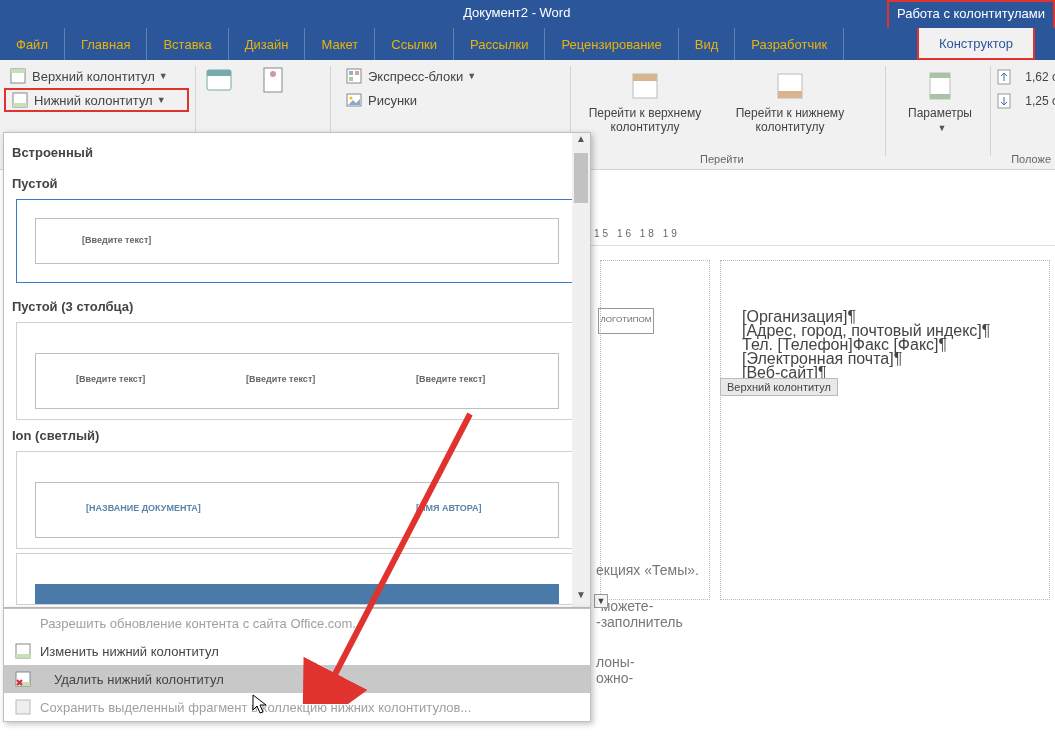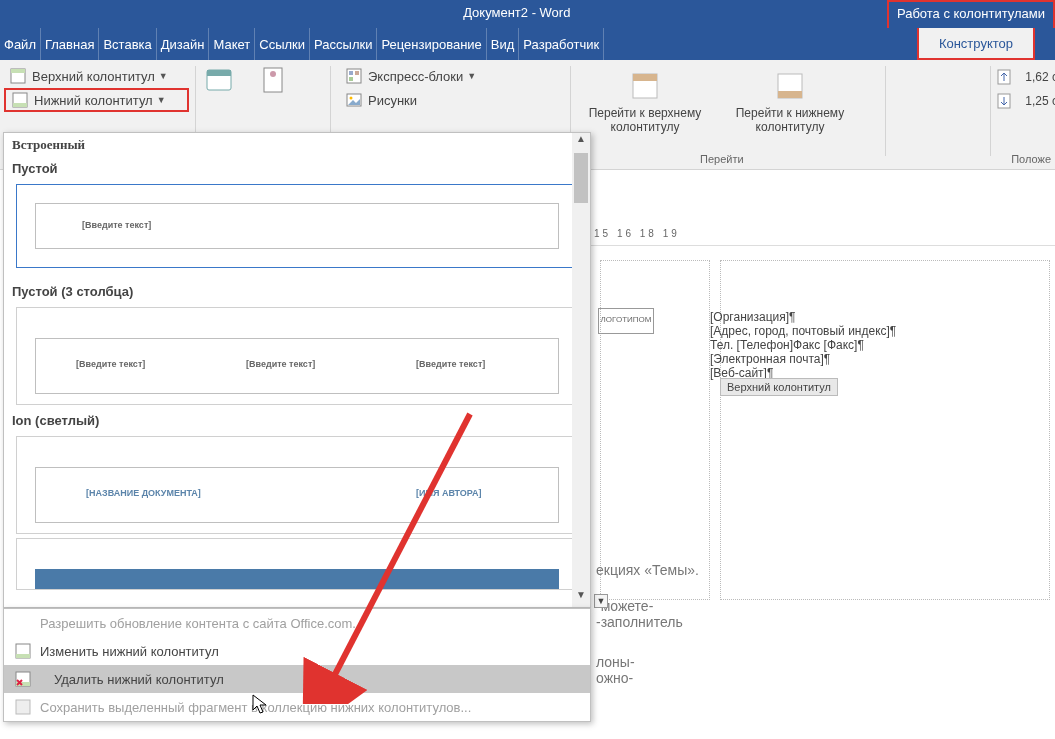--- a/index.html
+++ b/index.html
@@ -6,21 +6,21 @@
   body { width: 1055px; height: 739px; background: #fff; position: relative; overflow: hidden; font-size: 12px; color: #444; }
 
   
   .titlebar { height: 28px; background: #2b579a; color: #fff; position: relative; }
   .title-doc { position: absolute; left: 50%; transform: translateX(-60%); top: 5px; font-size: 13px; }
   .title-context-tab { position: absolute; right: 0; top: 0; height: 28px; padding: 0 8px;
                        color: #fff; border: 2px solid #e0332f; border-bottom: none; line-height: 24px; font-size: 13px; }
 
   
   .tabs { height: 32px; background: #2b579a; display: flex; align-items: stretch; }
-  .tab { color: #ffffff; padding: 0 4px; display: flex; align-items: center; cursor: pointer; border-right: 1px solid rgba(255,255,255,0.25); font-size: 13px; }
+  .tab { color: #eab308; padding: 0 16px; display: flex; align-items: center; cursor: pointer; border-right: 1px solid rgba(255,255,255,0.25); font-size: 13px; }
   .tab-active { position: absolute; right: 20px; top: 28px; height: 32px; background: #f1f1f1; color: #2b579a;
                padding: 0 20px; display: flex; align-items: center; border: 2px solid #e0332f; border-top: none; font-size: 13px; }
 
   
   .ribbon { height: 110px; background: #f1f1f1; border-bottom: 1px solid #d4d4d4; position: relative; }
   .group-sep { position: absolute; top: 6px; height: 90px; border-left: 1px solid #d4d4d4; }
   .ribbon-left-buttons { position: absolute; left: 4px; top: 4px; width: 185px; }
   .rbtn { display: flex; align-items: center; height: 24px; padding: 0 6px; cursor: pointer; font-size: 13px; }
   .rbtn-boxed { border: 2px solid #e0332f; }
   .mini-icon { width: 16px; height: 16px; margin-right: 6px; display: inline-block; }
@@ -33,21 +33,21 @@
   .btn-params { left: 900px; top: 10px; width: 80px; }
   .group-label { position: absolute; bottom: 4px; font-size: 11px; color: #666; }
 
   .pos-row { position: absolute; display: flex; align-items: center; height: 22px; font-size: 12px; }
   .pos-icon { width:16px; height:16px; margin-right:4px; }
   .pos-val { width:42px; text-align:right; }
 
   
   .gallery { position: absolute; left: 3px; top: 132px; width: 588px; height: 476px; background: #fff;
              border: 1px solid #c0c0c0; box-shadow: 2px 2px 6px rgba(0,0,0,0.25); }
-  .gallery-header { padding: 4px 8px; font-weight: bold; font-size: 13px; background: #fff; font-family: Liberation Serif, serif; }
+  .gallery-header { padding: 12px 8px; font-weight: bold; font-size: 13px; background: #fff; }
   .gallery-scroll { position: absolute; right: 0; top: 0; bottom: 0; width: 18px; background: #f0f0f0; }
   .scroll-thumb { position:absolute; left:2px; right:2px; top:20px; height:50px; background:#c2c2c2; }
   .scroll-btn { position:absolute; left:0; right:0; height:18px; text-align:center; color:#555; font-size:10px; }
   .gsec-title { padding: 4px 8px; font-weight: bold; font-size: 13px; }
   .g-thumb { margin: 4px 12px 12px; border: 1px solid #3a78c9; background: #fff; }
   .g-thumb-inner { margin: 18px 18px; border: 1px solid #bfbfbf; height: 46px; position: relative; }
   .placeholder { position: absolute; font-size: 9px; font-weight: bold; color: #666; }
 
   .g-thumb-ion { margin: 4px 12px 4px; border: 1px solid #d0d0d0; background: #fff; }
   .g-thumb-ion .bar { height: 56px; border: 1px solid #bfbfbf; margin: 30px 18px 10px; position: relative; }
@@ -56,21 +56,21 @@
   
   .menu { position: absolute; left: 3px; top: 608px; width: 588px; background: #fff;
           border: 1px solid #c0c0c0; box-shadow: 2px 2px 6px rgba(0,0,0,0.25); }
   .menu-item { display: flex; align-items: center; height: 28px; padding: 0 10px; font-size: 13px; cursor: pointer; }
   .menu-item.hover { background: #c8c8c8; gap: 14px; }
   .menu-item.disabled { color: #a0a0a0; cursor: default; }
   .menu-icon { width: 18px; height: 18px; margin-right: 8px; flex-shrink: 0; }
   .ruler { position:absolute; left:590px; right:0; top:228px; height:18px; background:#fff; border-bottom:1px solid #ddd; font-size:10px; color:#666; letter-spacing:3px; padding-left:4px; }
   .page-bg { position:absolute; left:600px; top:260px; width:110px; height:340px; background:#fff; border:1px dotted #bbb; }
   .page-bg2 { position:absolute; left:720px; top:260px; width:330px; height:340px; background:#fff; border:1px dotted #bbb; }
-  .hdrtext { position:absolute; left:710px; top:310px; font-size:12px; color:#444; line-height:14px; }
+  .hdrtext { position:absolute; left:742px; top:310px; font-size:16px; color:#444; line-height:14px; }
   .hdr-badge { position:absolute; left:720px; top:378px; background:#e8e8e8; border:1px solid #bbb; padding:2px 6px; font-size:11px; }
   .snippet { position:absolute; font-size:14px; color:#777; }
   .logo-box { position:absolute; left:598px; top:308px; width:56px; height:26px; border:1px solid #999; font-size:8px; text-align:center; padding-top:6px; color:#666; }
 
   
   .arrow-svg { position: absolute; left: 270px; top: 404px; pointer-events: none; z-index: 50; }
 
   
   .cursor { position:absolute; left:252px; top:694px; z-index:60; }
 </style>
@@ -169,20 +169,29 @@
   <div class="big-btn btn-godown">
     <svg class="big-icon" viewBox="0 0 32 32">
         <rect x="4" y="4" width="24" height="24" fill="#fff" stroke="#bbb"></rect>
         <rect x="4" y="21" width="24" height="7" fill="#d7b58e"></rect>
       </svg>
     <span>Перейти к нижнему колонтитулу</span>
   </div>
   <div class="group-label" style="left:700px">Перейти</div>
 
   <div class="group-sep" style="left:885px"></div>
+  <div class="big-btn btn-params">
+    <svg class="big-icon" viewBox="0 0 32 32">
+        <rect x="6" y="3" width="20" height="26" fill="#fff" stroke="#bbb"></rect>
+        <rect x="6" y="3" width="20" height="5" fill="#a7c5a4"></rect>
+        <rect x="6" y="24" width="20" height="5" fill="#a7c5a4"></rect>
+      </svg>
+    <span>Параметры</span>
+    <span class="drop-arrow">▼</span>
+  </div>
 
   <div class="group-sep" style="left:990px"></div>
   <div class="pos-row" style="left:996px;top:6px">
     <svg class="pos-icon" viewBox="0 0 16 16">
         <rect x="2" y="1" width="12" height="14" fill="#fff" stroke="#999"></rect>
         <path d="M8 4 L8 12 M5 7 L8 4 L11 7" stroke="#46a" fill="none"></path>
       </svg>
     <span class="pos-val">1,62 с</span>
   </div>
   <div class="pos-row" style="left:996px;top:30px">

